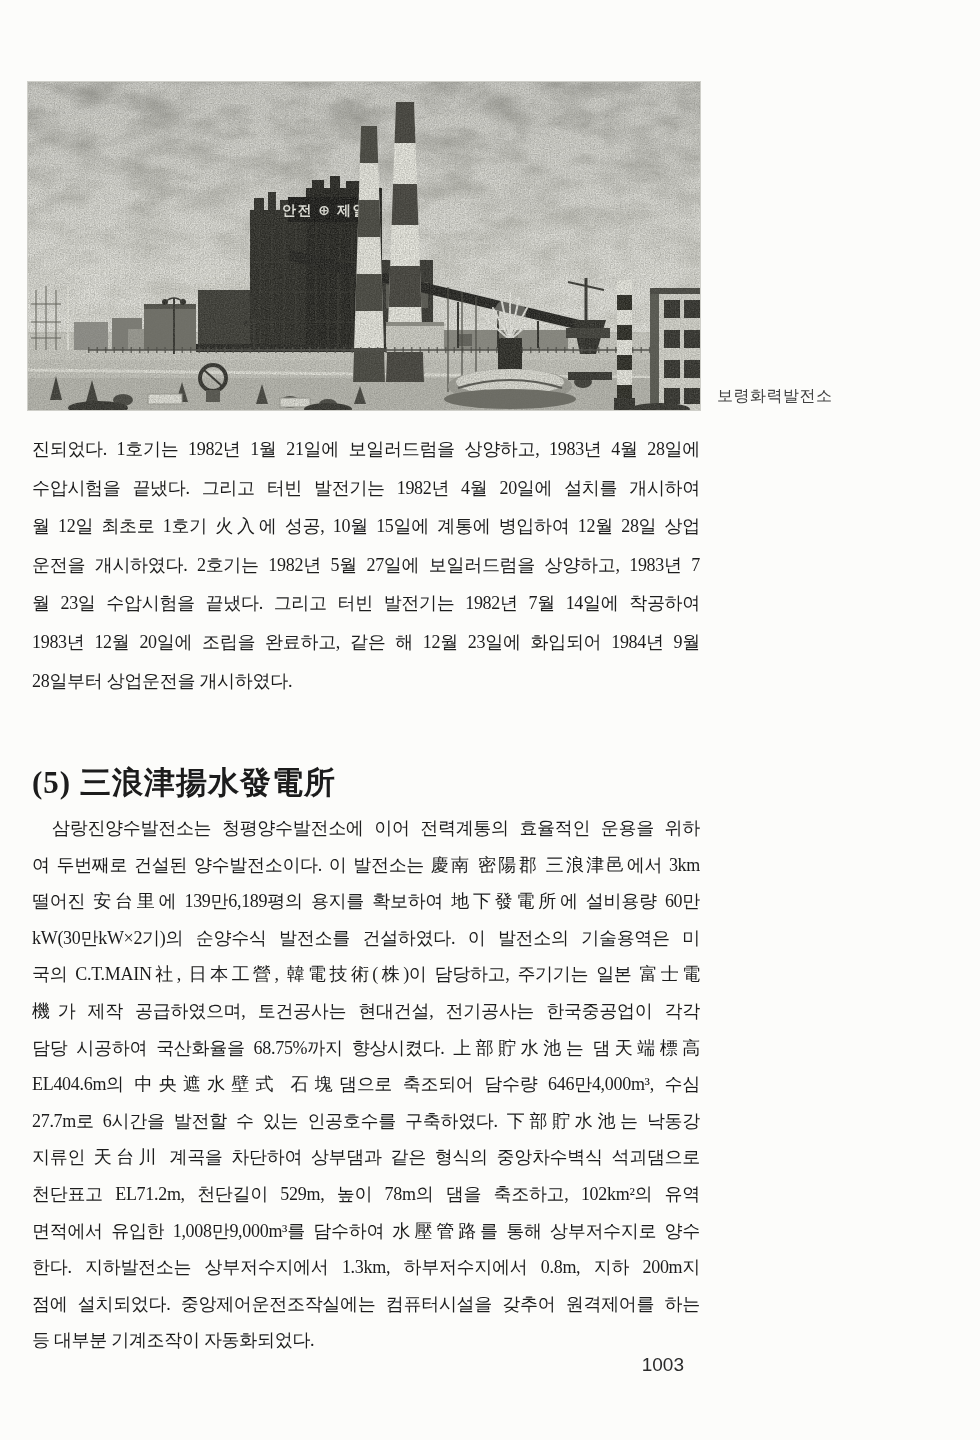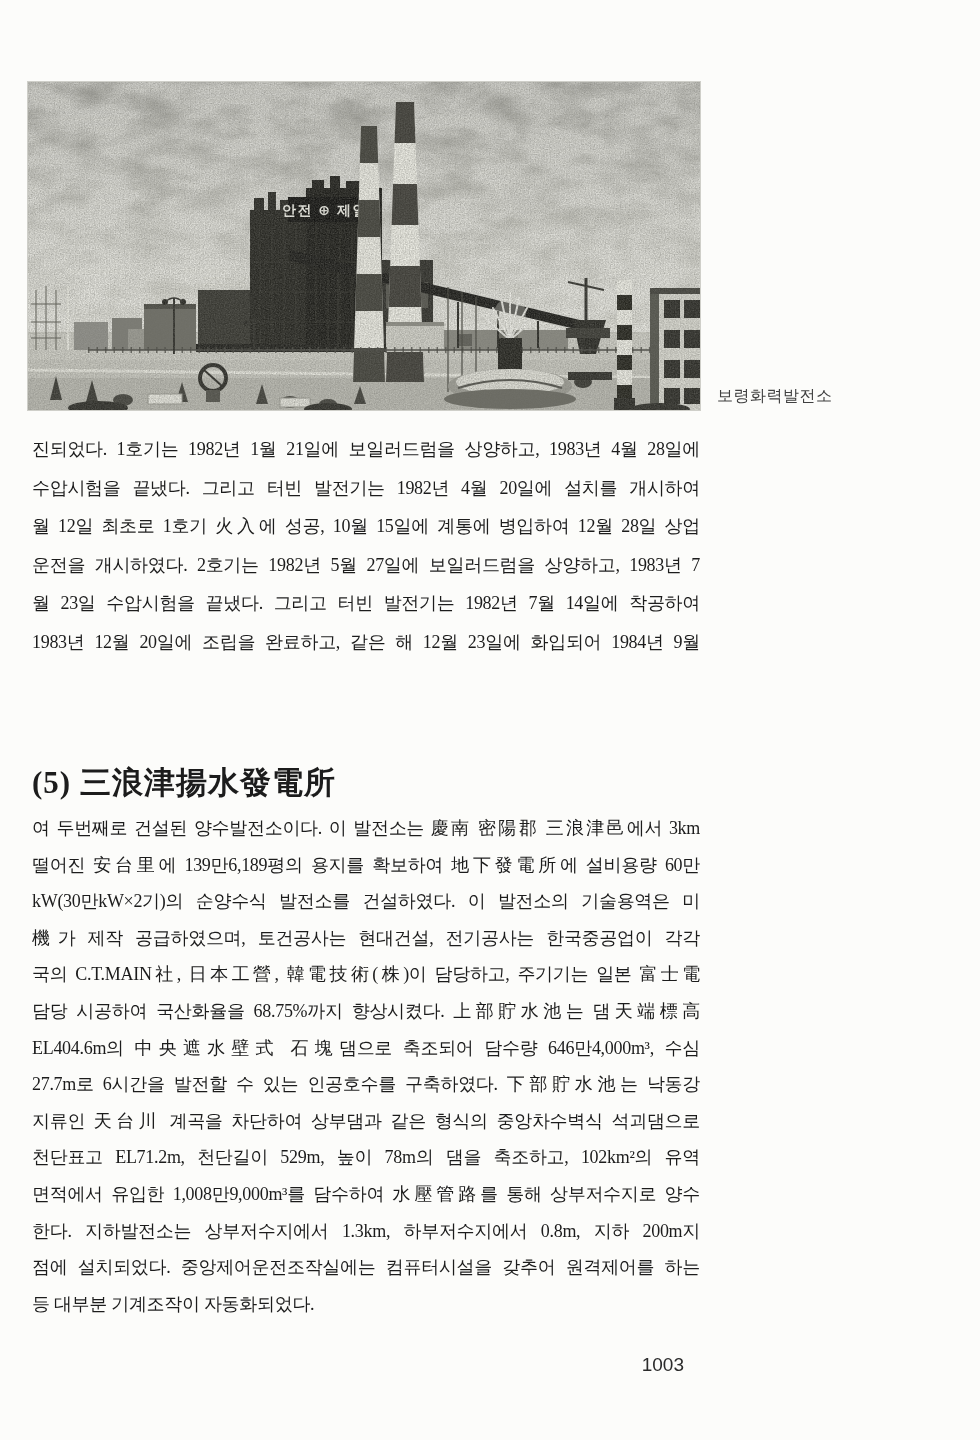--- a/index.html
+++ b/index.html
@@ -285,30 +285,32 @@
 
   <div class="caption">보령화력발전소</div>
 
   <div class="textblock" id="para1">
     <div class="line">진되었다. 1호기는 1982년 1월 21일에 보일러드럼을 상양하고, 1983년 4월 28일에</div>
     <div class="line">수압시험을 끝냈다. 그리고 터빈 발전기는 1982년 4월 20일에 설치를 개시하여</div>
     <div class="line">월 12일 최초로 1호기 火入에 성공, 10월 15일에 계통에 병입하여 12월 28일 상업</div>
     <div class="line">운전을 개시하였다. 2호기는 1982년 5월 27일에 보일러드럼을 상양하고, 1983년 7</div>
     <div class="line">월 23일 수압시험을 끝냈다. 그리고 터빈 발전기는 1982년 7월 14일에 착공하여</div>
     <div class="line">1983년 12월 20일에 조립을 완료하고, 같은 해 12월 23일에 화입되어 1984년 9월</div>
+    <div class="line last">28일부터 상업운전을 개시하였다.</div>
   </div>
 
   <div class="heading">(5) 三浪津揚水發電所</div>
 
   <div class="textblock" id="para2">
+    <div class="line indent">삼랑진양수발전소는 청평양수발전소에 이어 전력계통의 효율적인 운용을 위하</div>
     <div class="line">여 두번째로 건설된 양수발전소이다. 이 발전소는 慶南 密陽郡 三浪津邑에서 3km</div>
     <div class="line">떨어진 安台里에 139만6,189평의 용지를 확보하여 地下發電所에 설비용량 60만</div>
     <div class="line">kW(30만kW×2기)의 순양수식 발전소를 건설하였다. 이 발전소의 기술용역은 미</div>
+    <div class="line">국의 C.T.MAIN社, 日本工營, 韓電技術(株)이 담당하고, 주기기는 일본 富士電</div>
     <div class="line">機가 제작 공급하였으며, 토건공사는 현대건설, 전기공사는 한국중공업이 각각</div>
-    <div class="line">국의 C.T.MAIN社, 日本工營, 韓電技術(株)이 담당하고, 주기기는 일본 富士電</div>
     <div class="line">담당 시공하여 국산화율을 68.75%까지 향상시켰다. 上部貯水池는 댐天端標高</div>
     <div class="line">EL404.6m의 中央遮水壁式 石塊댐으로 축조되어 담수량 646만4,000m³, 수심</div>
     <div class="line">27.7m로 6시간을 발전할 수 있는 인공호수를 구축하였다. 下部貯水池는 낙동강</div>
     <div class="line">지류인 天台川 계곡을 차단하여 상부댐과 같은 형식의 중앙차수벽식 석괴댐으로</div>
     <div class="line">천단표고 EL71.2m, 천단길이 529m, 높이 78m의 댐을 축조하고, 102km²의 유역</div>
     <div class="line">면적에서 유입한 1,008만9,000m³를 담수하여 水壓管路를 통해 상부저수지로 양수</div>
     <div class="line">한다. 지하발전소는 상부저수지에서 1.3km, 하부저수지에서 0.8m, 지하 200m지</div>
     <div class="line">점에 설치되었다. 중앙제어운전조작실에는 컴퓨터시설을 갖추어 원격제어를 하는</div>
     <div class="line last">등 대부분 기계조작이 자동화되었다.</div>
   </div>

